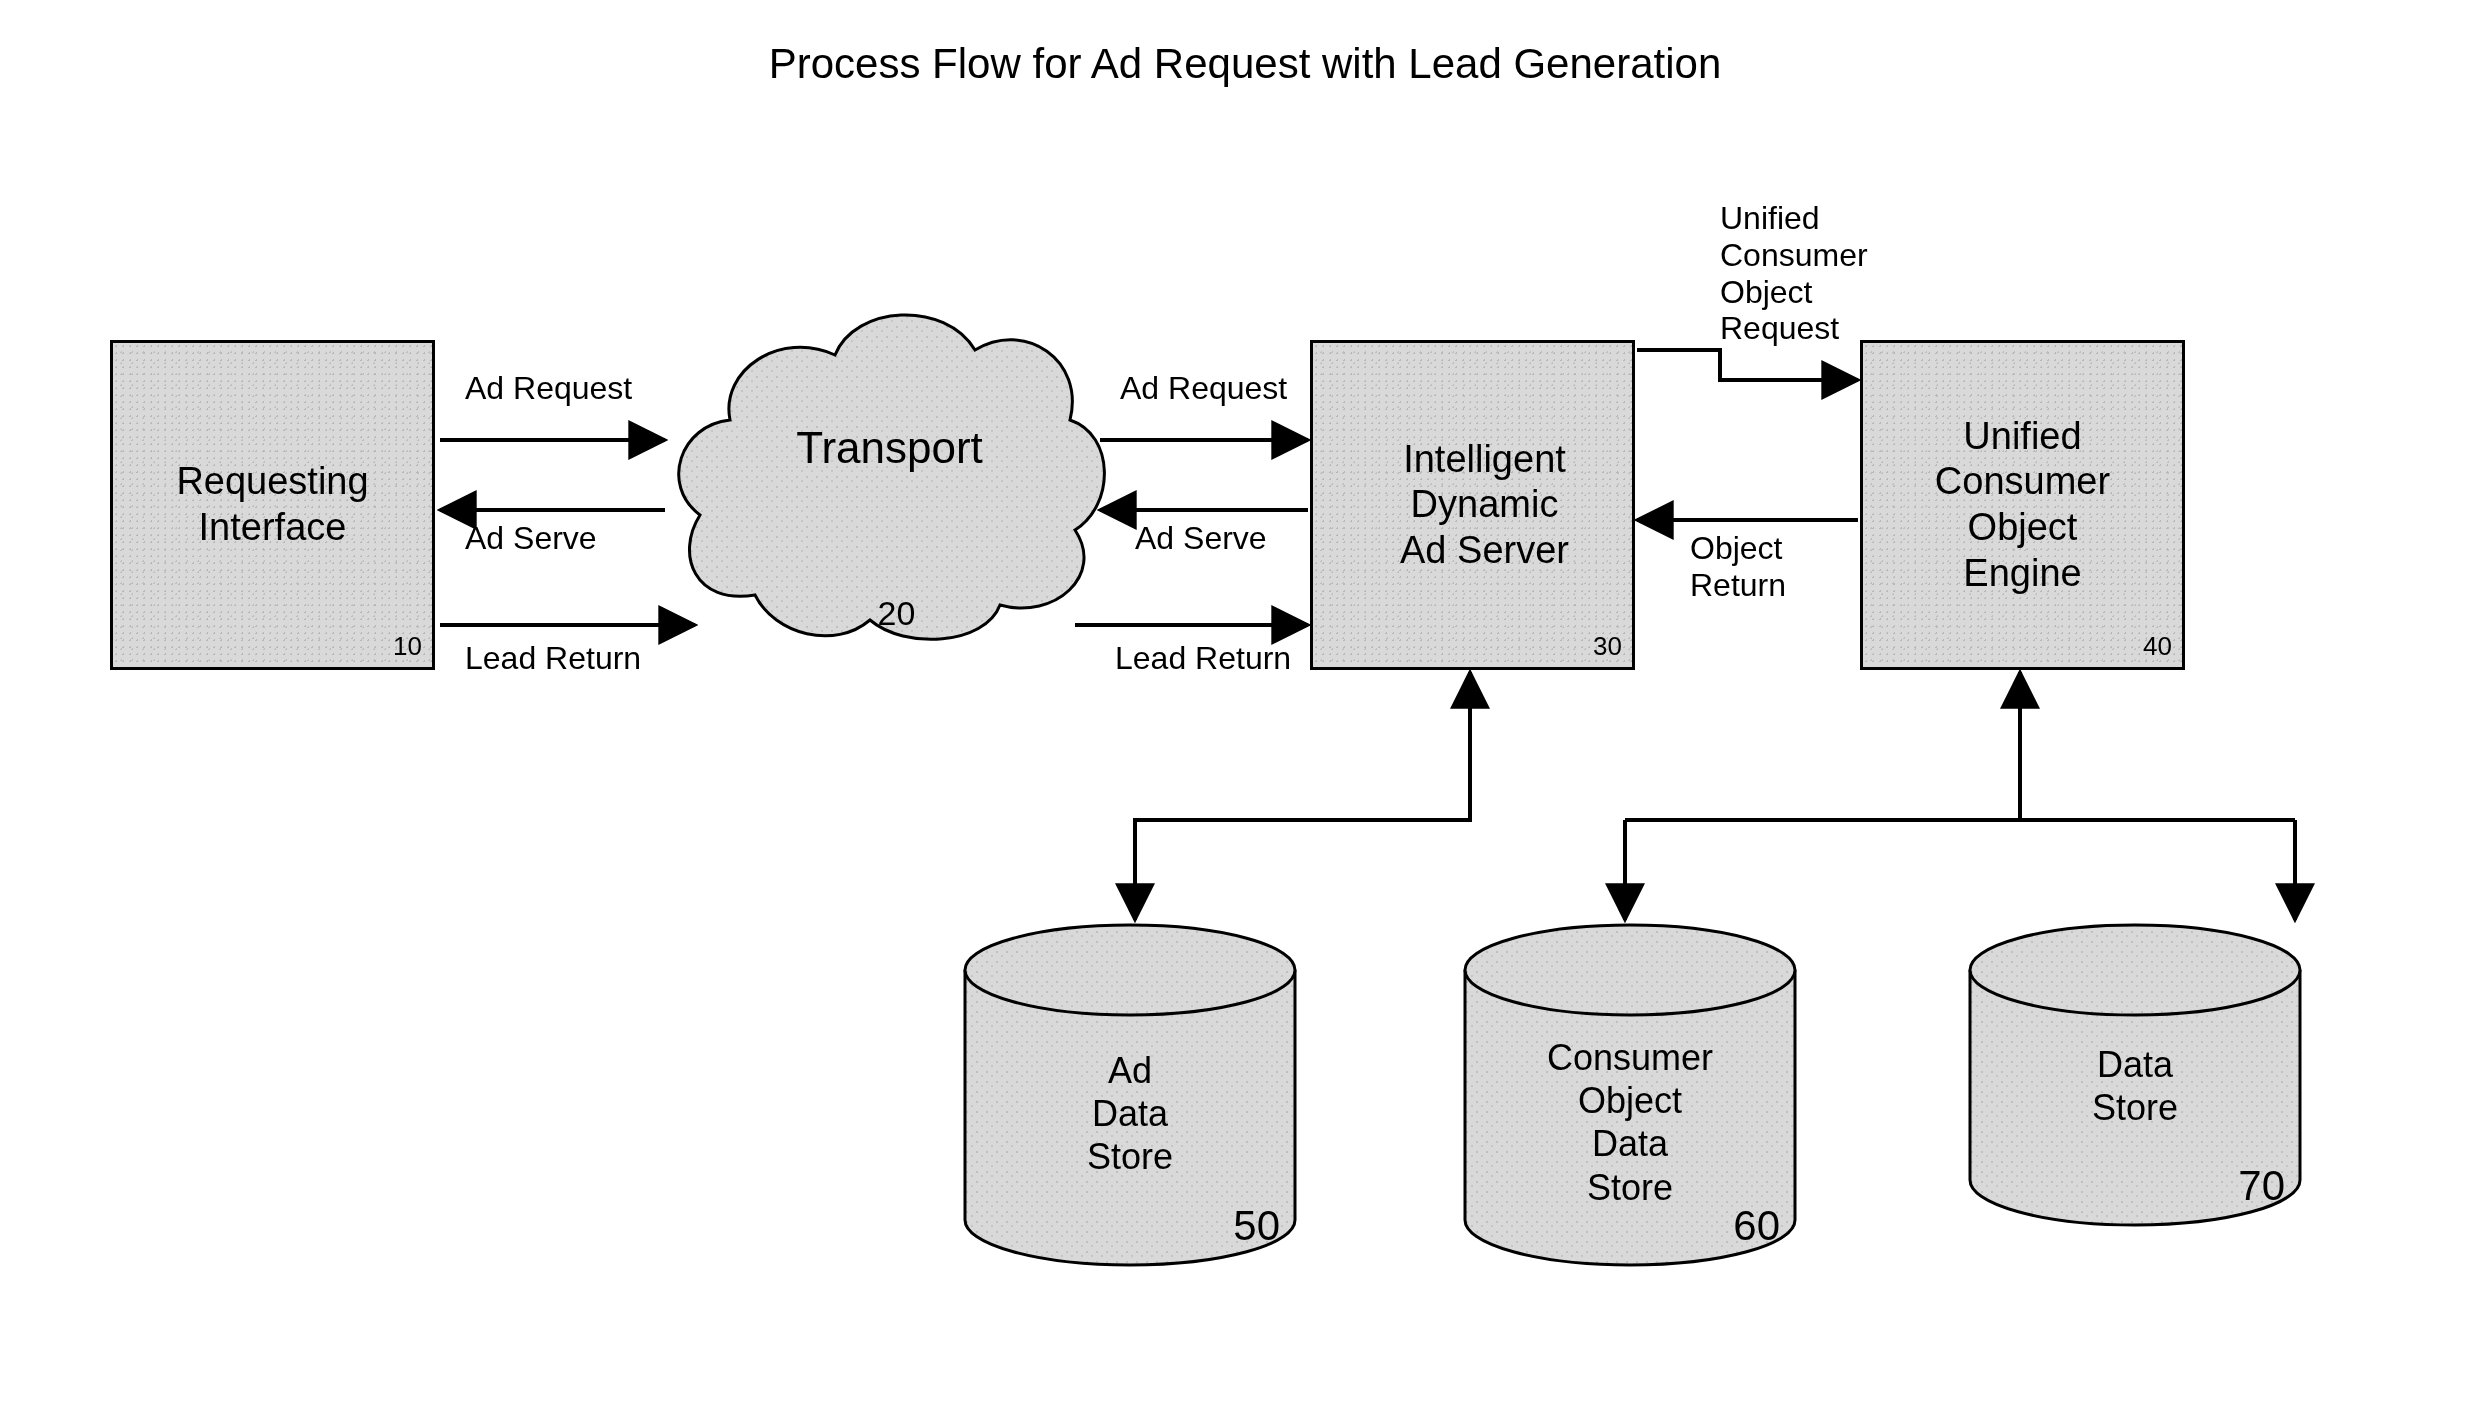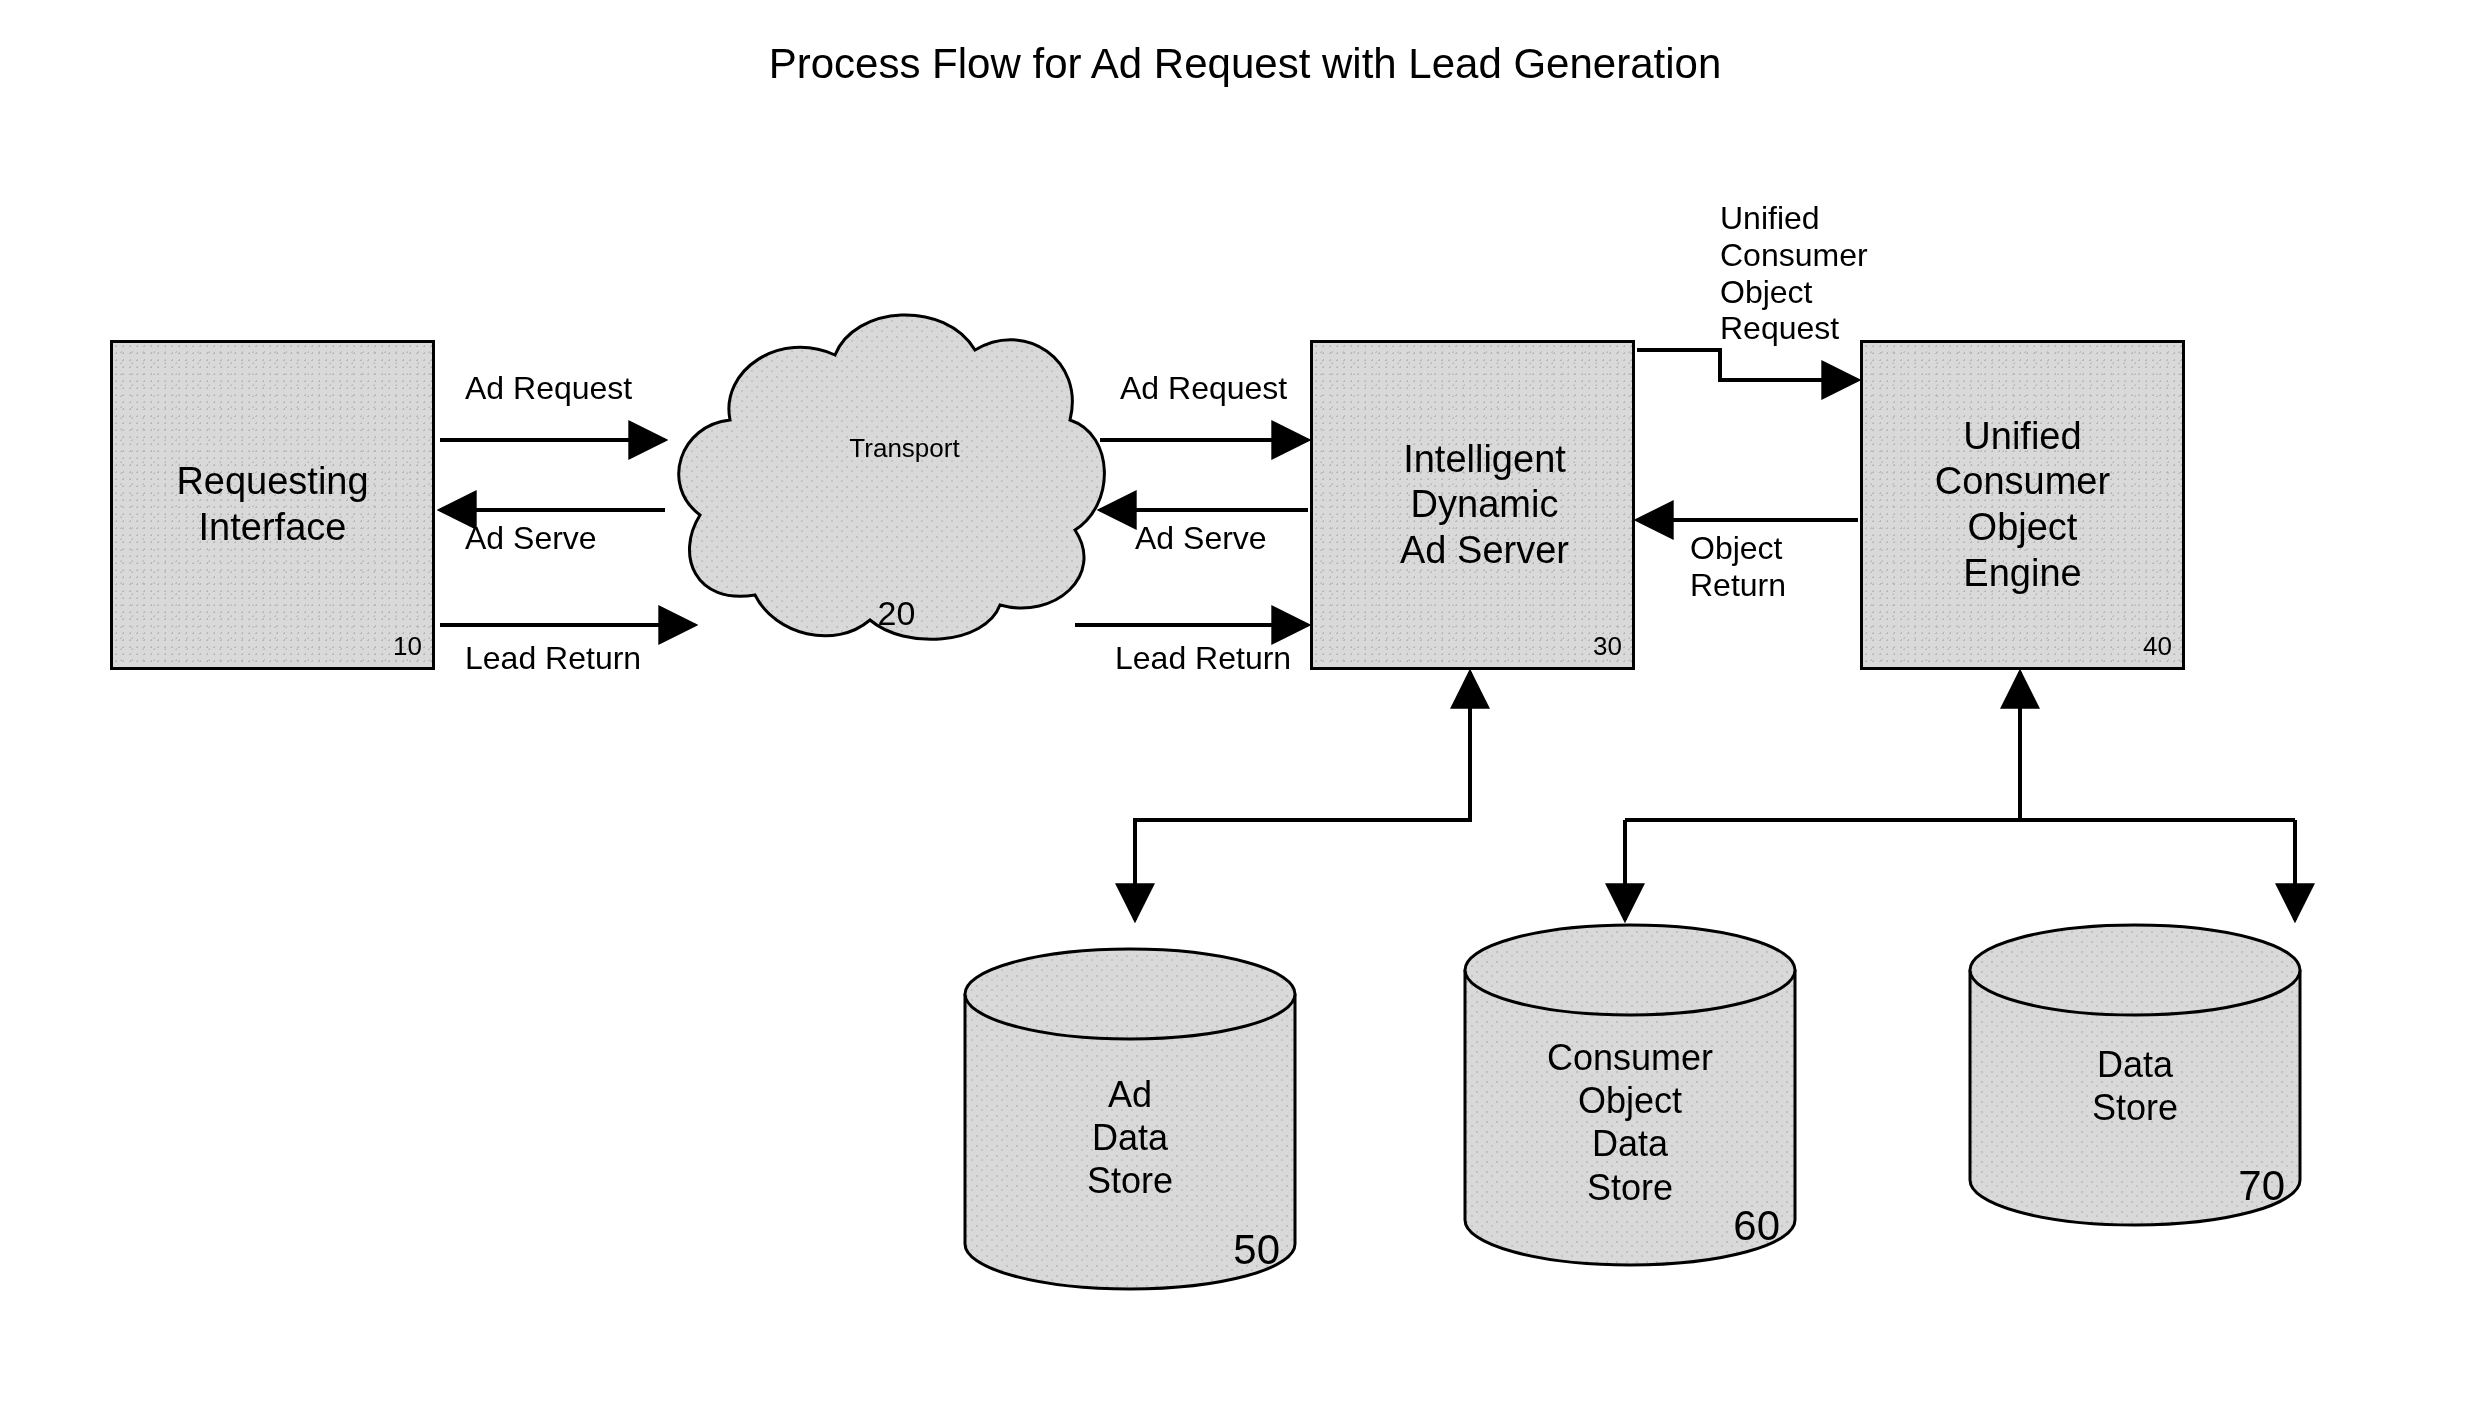--- a/index.html
+++ b/index.html
@@ -55,25 +55,25 @@
   .cloud-wrap {
     position: absolute;
   }
   .cloud-svg {
     position: absolute;
     left: 0; top: 0;
     width: 100%; height: 100%;
   }
   .cloud-label {
     position: absolute;
-    left: 17px; width: 100%;
+    left: 2px; width: 100%;
     top: 44%;
     transform: translateY(-50%);
     text-align: center;
-    font-size: 26px;
+    font-size: 44px;
   }
   .cloud-num {
     position: absolute;
     left: 50%;
     transform: translateX(-10px);
     bottom: 22px;
     font-size: 34px;
   }
   .cyl {
     position: absolute;
@@ -158,21 +158,21 @@
   </div>
 
   <div class="node box hatched" style="left:1860px; top:340px; width:325px; height:330px;">
     <div>Unified</div>
     <div>Consumer</div>
     <div>Object</div>
     <div>Engine</div>
     <div class="num">40</div>
   </div>
 
-  <div class="cyl" style="left:955px; top:944px; width:350px; height:350px;">
+  <div class="cyl" style="left:955px; top:920px; width:350px; height:350px;">
     <svg viewBox="0 0 350 350" preserveAspectRatio="none">
       <path d="M 10 50 L 10 300 A 165 45 0 0 0 340 300 L 340 50" fill="url(#grain)" stroke="#000000" stroke-width="3"></path>
       <ellipse cx="175" cy="50" rx="165" ry="45" fill="url(#grain)" stroke="#000000" stroke-width="3"></ellipse>
     </svg>
     <div class="cyl-label">
       <div>Ad</div>
       <div>Data</div>
       <div>Store</div>
     </div>
     <div class="cyl-num">50</div>

